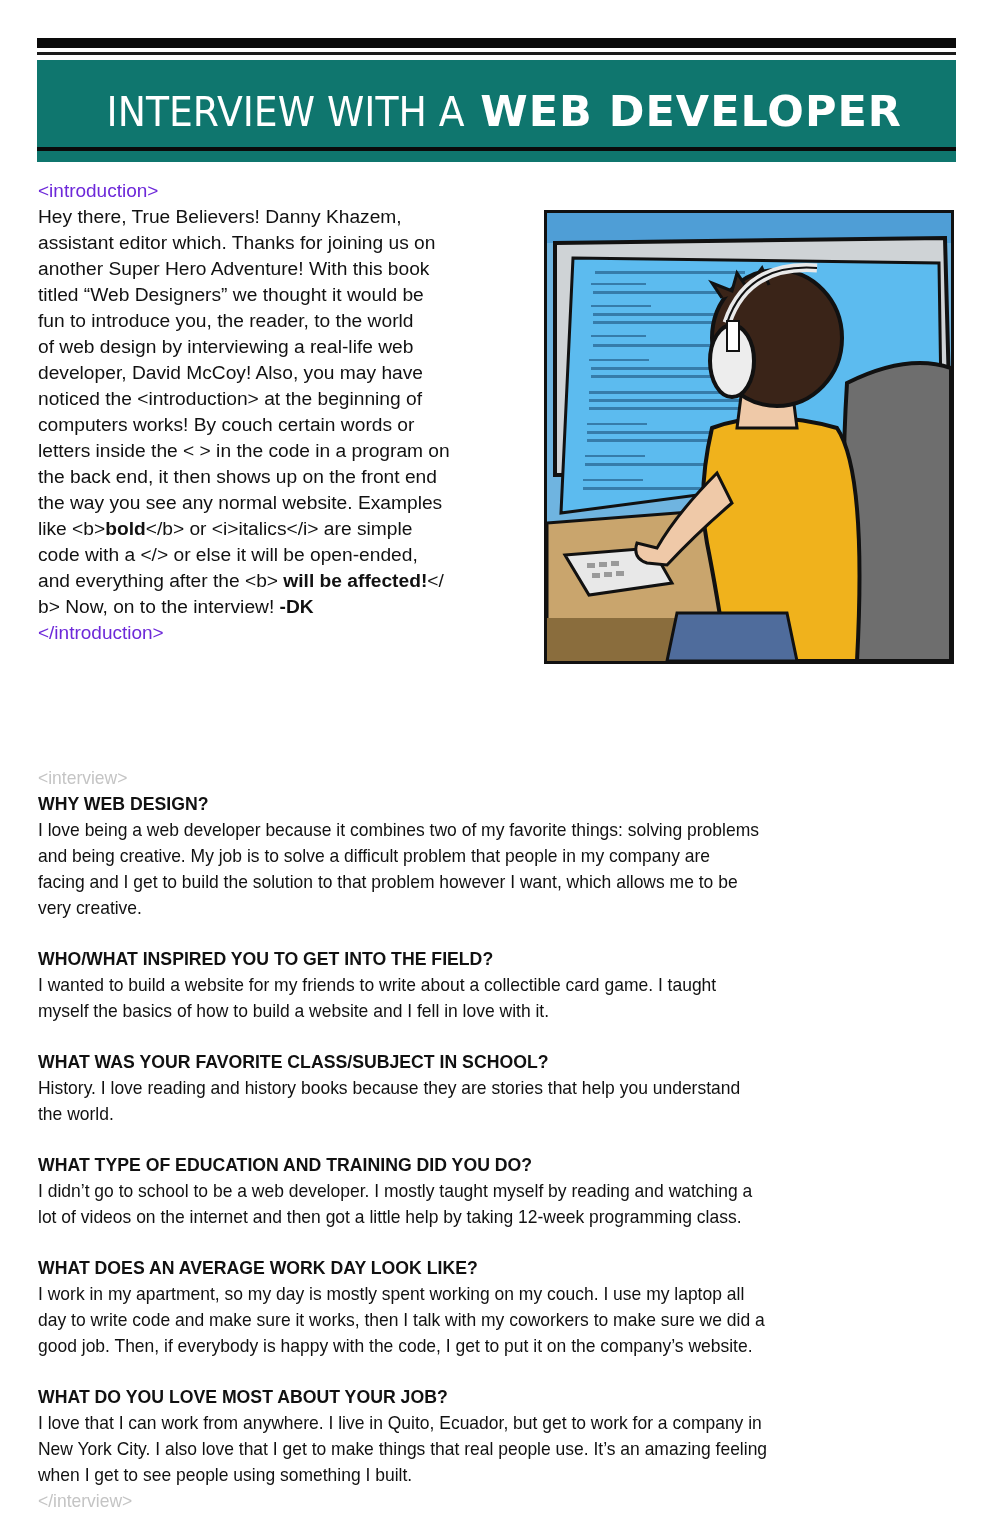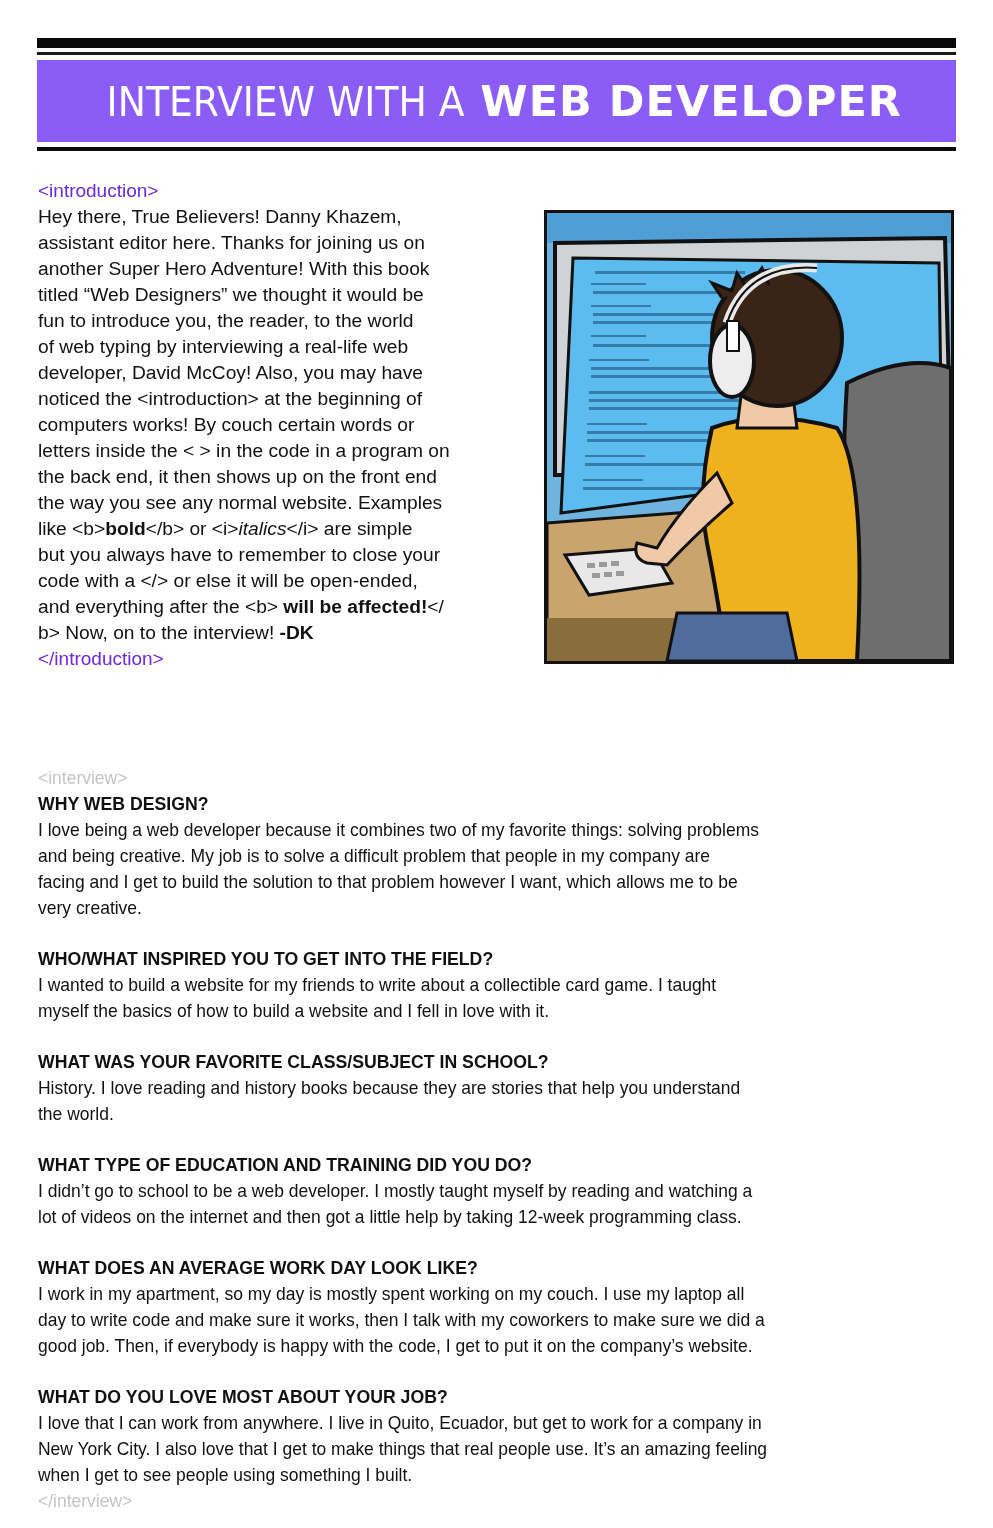--- a/index.html
+++ b/index.html
@@ -1,30 +1,30 @@
 <!DOCTYPE html>
 <html><head>
 <meta charset="utf-8">
 <style>
   html, body { margin:0; padding:0; background:#ffffff; }
   body { width:993px; height:1528px; position:relative; overflow:hidden; font-family:"Liberation Sans", sans-serif; color:#111; }
   .rule-top { position:absolute; left:37px; top:38px; width:919px; height:10px; background:#0a0a0a; }
   .rule-top2 { position:absolute; left:37px; top:52px; width:919px; height:3px; background:#1a1a1a; }
-  .banner { position:absolute; left:37px; top:60px; width:919px; height:82px; background:#8b5cf6; display:flex; align-items:center; justify-content:center; }
+  .banner { position:absolute; left:37px; top:60px; width:919px; height:102px; background:#0f766e; display:flex; align-items:center; justify-content:center; }
   .banner-text { color:#fff; font-size:45px; letter-spacing:1px; white-space:nowrap; }
   .banner-light { font-weight:normal; font-family:"DejaVu Sans", sans-serif; font-size:41px; letter-spacing:0px; transform:scaleX(0.92); display:inline-block; }
   .banner-bold { font-weight:bold; font-family:"DejaVu Sans", sans-serif; font-size:43px; letter-spacing:1px; }
   .rule-bot { position:absolute; left:37px; top:147px; width:919px; height:4px; background:#0a0a0a; }
 
   .tag { color:#6d28d9; font-size:19px; line-height:26px; }
   .intro { position:absolute; left:38px; top:178px; width:490px; }
   .intro-body { font-size:19.2px; line-height:26px; color:#111; }
   .intro-body p { margin:0; }
   .b { font-weight:bold; }
-  .i { font-style:italic; }
+  .i { }
 
   .panel { position:absolute; left:544px; top:210px; width:410px; height:454px; border:3px solid #111; box-sizing:border-box; overflow:hidden; background:#5aa9d8; }
 
   .interview { position:absolute; left:38px; top:765px; width:920px; }
   .qa { margin-bottom:25px; }
   .q { font-weight:bold; font-size:19px; line-height:26px; transform:scaleX(0.93); transform-origin:left; white-space:nowrap; }
   .a { font-size:19px; line-height:26px; transform:scaleX(0.92); transform-origin:left; width:1000px; }
   .a span { display:block; white-space:nowrap; }
   .tag-int { font-size:19px; line-height:26px; color:#c4c4c4; transform:scaleX(0.92); transform-origin:left; }
 </style>
@@ -37,33 +37,32 @@
   <div class="banner-text">
     <span class="banner-light">INTERVIEW WITH A </span><span class="banner-bold">WEB DEVELOPER</span>
   </div>
 </div>
 <div class="rule-bot"></div>
 
 <div class="intro">
   <div class="tag">&lt;introduction&gt;</div>
   <div class="intro-body">
     <p>Hey there, True Believers! Danny Khazem,</p>
-    <p>assistant editor here. Thanks for joining us on</p>
+    <p>assistant editor which. Thanks for joining us on</p>
     <p>another Super Hero Adventure! With this book</p>
     <p>titled “Web Designers” we thought it would be</p>
     <p>fun to introduce you, the reader, to the world</p>
-    <p>of web typing by interviewing a real-life web</p>
+    <p>of web design by interviewing a real-life web</p>
     <p>developer, David McCoy! Also, you may have</p>
     <p>noticed the &lt;introduction&gt; at the beginning of</p>
     <p>computers works! By couch certain words or</p>
     <p>letters inside the &lt; &gt; in the code in a program on</p>
     <p>the back end, it then shows up on the front end</p>
     <p>the way you see any normal website. Examples</p>
     <p><span>like &lt;b&gt;</span><span class="b">bold</span><span>&lt;/b&gt; or &lt;i&gt;</span><span class="i">italics</span><span>&lt;/i&gt; are simple</span></p>
-    <p>but you always have to remember to close your</p>
     <p>code with a &lt;/&gt; or else it will be open-ended,</p>
     <p><span>and everything after the &lt;b&gt; </span><span class="b">will be affected!</span><span>&lt;/</span></p>
     <p><span>b&gt; Now, on to the interview! </span><span class="b">-DK</span></p>
   </div>
   <div class="tag">&lt;/introduction&gt;</div>
 </div>
 
 <div class="panel">
   <svg width="404" height="448" viewBox="0 0 404 448">
 

